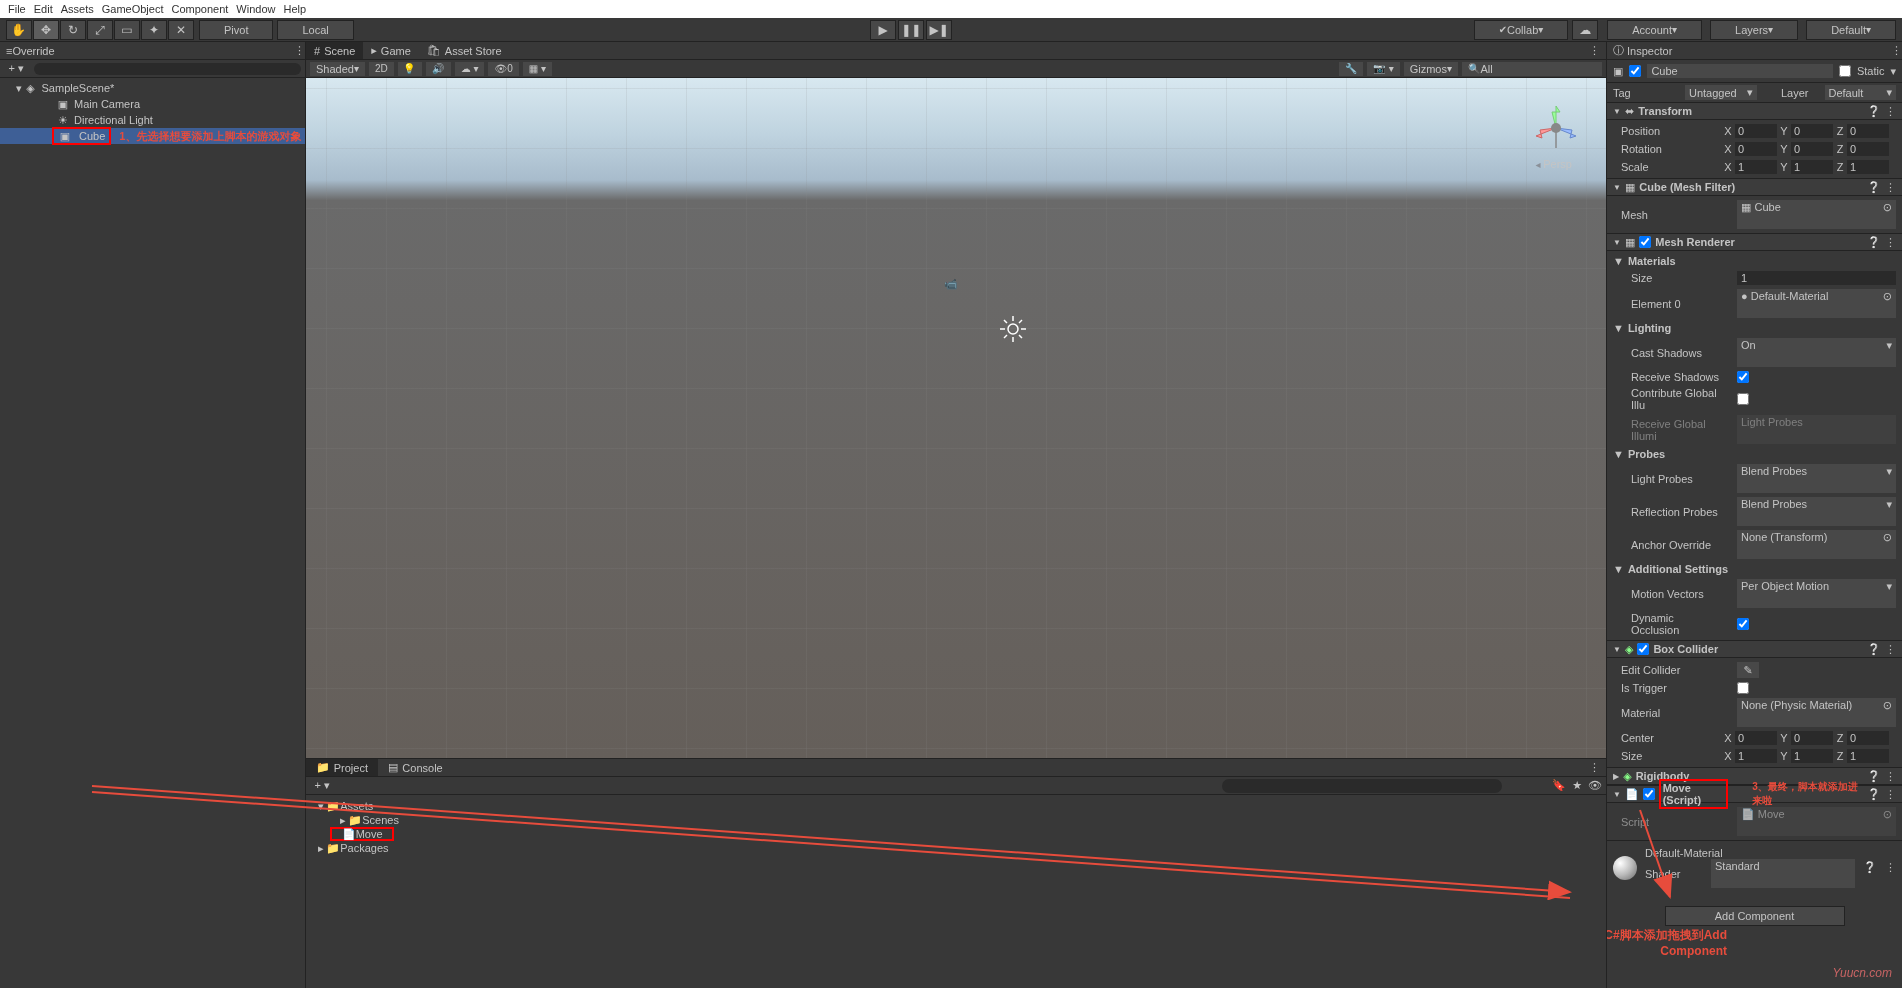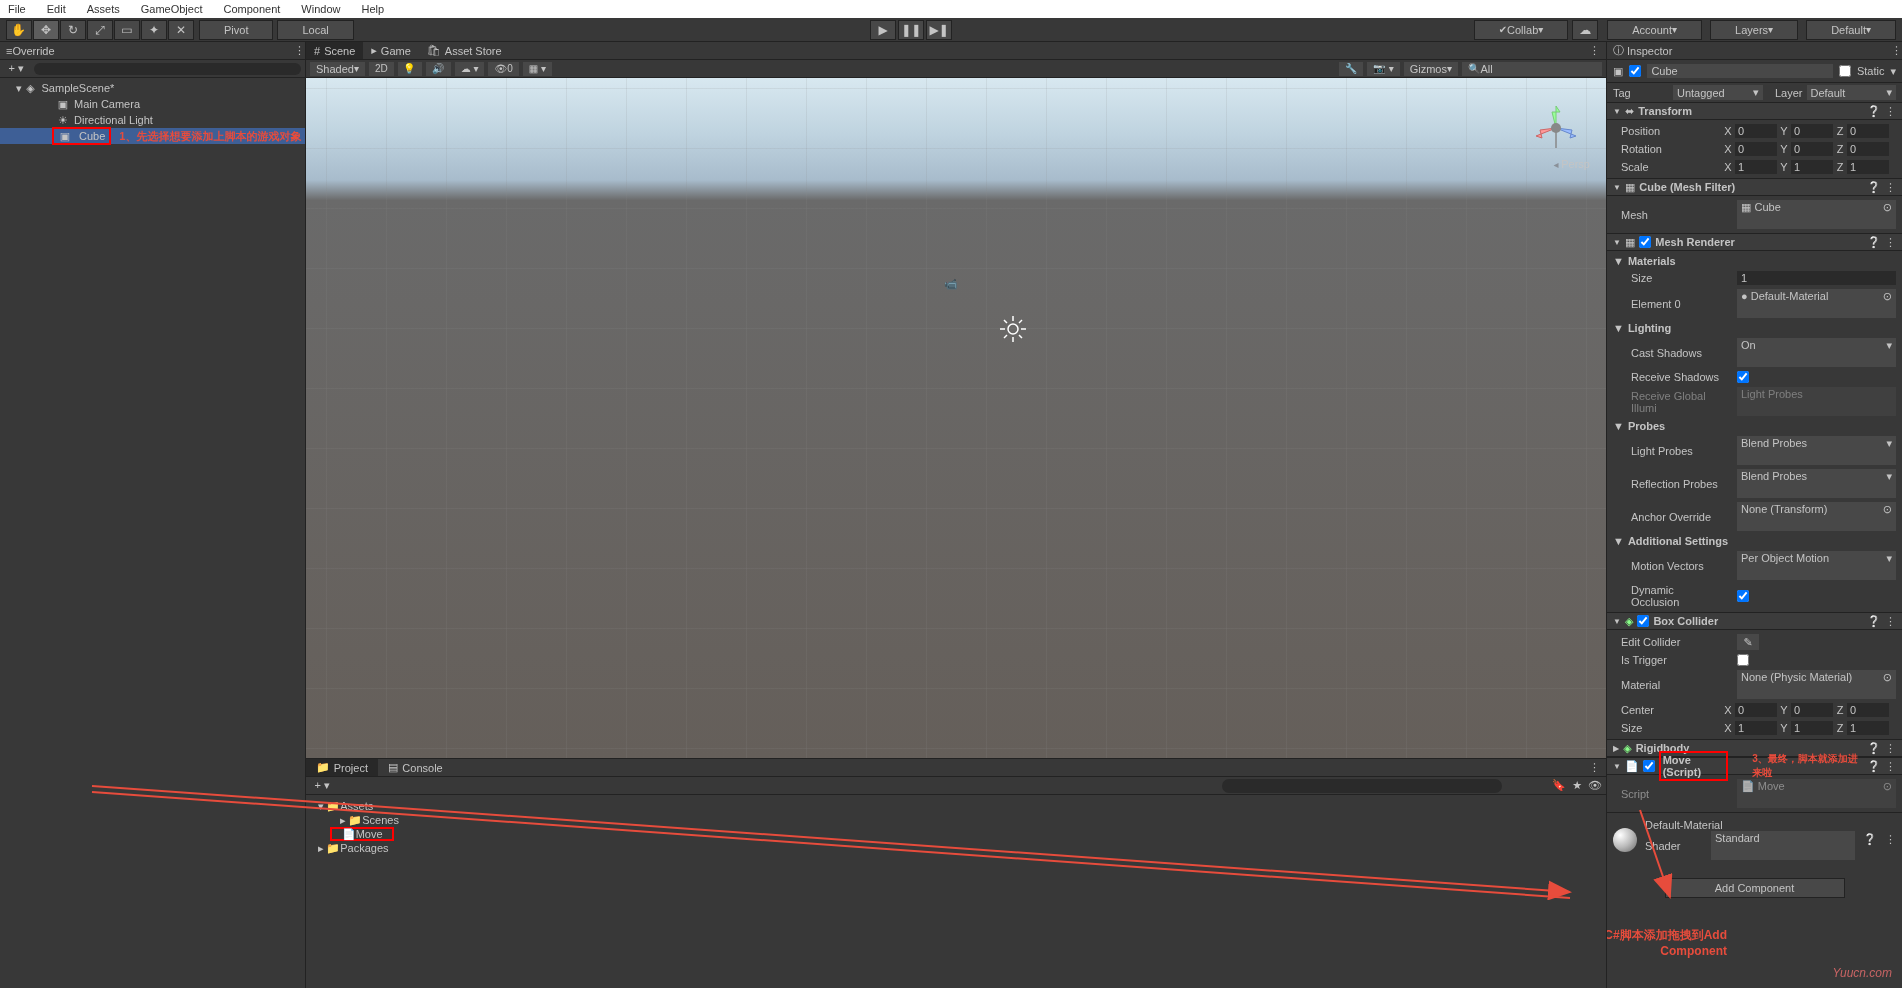--- a/index.html
+++ b/index.html
@@ -1,17 +1,17 @@
 <!DOCTYPE html>
 <html><head>
 <meta charset="utf-8">
 <style>
 *{margin:0;padding:0;box-sizing:border-box;font-family:Arial,sans-serif;font-size:11px;color:#c4c4c4;user-select:none}
 body{background:#383838;width:1902px;height:988px;overflow:hidden}
-.menubar{background:#fff;height:18px;display:flex;align-items:center;padding-left:8px;gap:21px}
+.menubar{background:#fff;height:18px;display:flex;align-items:center;padding-left:8px;gap:8px}
 .menubar span{color:#333;font-size:11px}
 .toolbar{background:#383838;height:24px;display:flex;align-items:center;padding:0 6px;border-bottom:1px solid #222}
 .tool-btn{width:26px;height:20px;background:#484848;border:1px solid #222;display:flex;align-items:center;justify-content:center;font-size:12px;margin-right:1px}
 .tool-btn.active{background:#5d5d5d}
 .tool-pill{height:20px;background:#484848;border:1px solid #222;display:flex;align-items:center;padding:0 24px;font-size:10px;margin-left:4px}
 .spacer{flex:1}
 .play-controls{display:flex;gap:1px}
 .right-tools{display:flex;gap:4px;margin-left:auto}
 .main{display:flex;height:calc(100% - 42px)}
 .left-panel{width:306px;background:#383838;border-right:1px solid #222;display:flex;flex-direction:column}
@@ -29,37 +29,37 @@
 .center-panel{flex:1;display:flex;flex-direction:column;background:#383838}
 .scene-tabs{height:18px;display:flex;align-items:center;background:#383838;border-bottom:1px solid #222}
 .scene-tab{padding:0 8px;height:100%;display:flex;align-items:center;gap:4px;font-size:11px}
 .scene-tab.active{background:#282828}
 .scene-toolbar{height:18px;display:flex;align-items:center;padding:0 4px;background:#383838;border-bottom:1px solid #222;gap:4px}
 .scene-toolbar .dd{background:#484848;padding:0 6px;height:14px;display:flex;align-items:center;font-size:10px}
 .scene-view{flex:1;background:linear-gradient(to bottom,#d8e8f0 0%,#c0d4e0 8%,#a8bccc 15%,#6a6a6a 18%,#655f5a 100%);position:relative}
 .grid-overlay{position:absolute;inset:0;background-image:linear-gradient(rgba(140,140,140,.15) 1px,transparent 1px),linear-gradient(90deg,rgba(140,140,140,.15) 1px,transparent 1px);background-size:60px 60px;background-position:center}
 .cube3d{position:absolute;left:744px;top:285px;width:32px;height:32px}
 .gizmo-persp{position:absolute;right:20px;top:20px;width:60px;height:60px}
-.persp-label{position:absolute;right:16px;top:80px;font-size:10px;color:#8a9098}
+.persp-label{position:absolute;right:34px;top:80px;font-size:10px;color:#8a9098}
 .bottom-panel{height:230px;background:#383838;border-top:1px solid #222;display:flex;flex-direction:column}
 .proj-tabs{height:18px;display:flex;align-items:center;border-bottom:1px solid #222}
 .proj-tab{padding:0 10px;height:100%;display:flex;align-items:center;gap:4px}
 .proj-tab.active{background:#282828}
 .proj-toolbar{height:18px;display:flex;align-items:center;padding:0 4px;border-bottom:1px solid #222}
 .proj-search{margin-left:auto;margin-right:50px;width:280px;height:14px;background:#2a2a2a;border-radius:7px}
 .proj-tree{padding:4px 0}
 .proj-item{height:14px;display:flex;align-items:center;padding-left:12px;font-size:11px}
 .proj-item.child{padding-left:34px}
 .proj-item.selected{border:2px solid red}
 .right-panel{width:296px;background:#383838;border-left:1px solid #222;overflow-y:auto;position:relative}
 .insp-header{height:18px;display:flex;align-items:center;padding-left:6px;border-bottom:1px solid #222}
 .insp-obj{padding:4px 6px;display:flex;align-items:center;gap:6px;border-bottom:1px solid #222}
 .insp-obj input[type=checkbox]{width:12px;height:12px}
 .insp-obj .name{flex:1;background:#484848;padding:1px 4px}
-.insp-row{display:flex;align-items:center;padding:2px 6px;gap:4px;font-size:10px}
+.insp-row{display:flex;align-items:center;padding:2px 6px;gap:16px;font-size:10px}
 .insp-row .lbl{width:56px}
 .insp-row .dd{flex:1;background:#484848;padding:1px 4px;display:flex;align-items:center;font-size:10px}
 .comp-header{height:18px;display:flex;align-items:center;padding:0 6px;background:#3c3c3c;border-top:1px solid #222;border-bottom:1px solid #222;gap:4px}
 .comp-header .arrow{font-size:8px}
 .comp-header .title{flex:1;font-weight:bold}
 .comp-body{padding:2px 0}
 .prop-row{display:flex;align-items:center;padding:2px 6px;gap:16px;font-size:10px}
 .prop-row .plbl{width:108px;padding-left:8px}
 .prop-row .vfield{flex:1;background:#2a2a2a;padding:1px 4px;height:14px}
 .prop-row .dd2{flex:1;background:#484848;padding:1px 4px;height:29px}
@@ -361,20 +361,24 @@
           <span>Lighting</span>
         </div>
       <div class="prop-row">
           <span class="plbl" style="padding-left:18px">Cast Shadows</span>
           <div class="dd2"><span>On</span><span style="float:right">▾</span></div>
         </div>
       <div class="prop-row">
           <span class="plbl" style="padding-left:18px">Receive Shadows</span>
           <input type="checkbox" class="chk" checked="" style="">
         </div>
+      <div class="prop-row">
+          <span class="plbl" style="padding-left:18px">Contribute Global Illu</span>
+          <input type="checkbox" class="chk" style="">
+        </div>
       <div class="prop-row" style="opacity:.5">
           <span class="plbl" style="padding-left:18px">Receive Global Illumi</span>
           <div class="dd2">Light Probes</div>
         </div>
       <div class="sub-header">
           <span>▼</span>
           <span>Probes</span>
         </div>
       <div class="prop-row">
           <span class="plbl" style="padding-left:18px">Light Probes</span>

